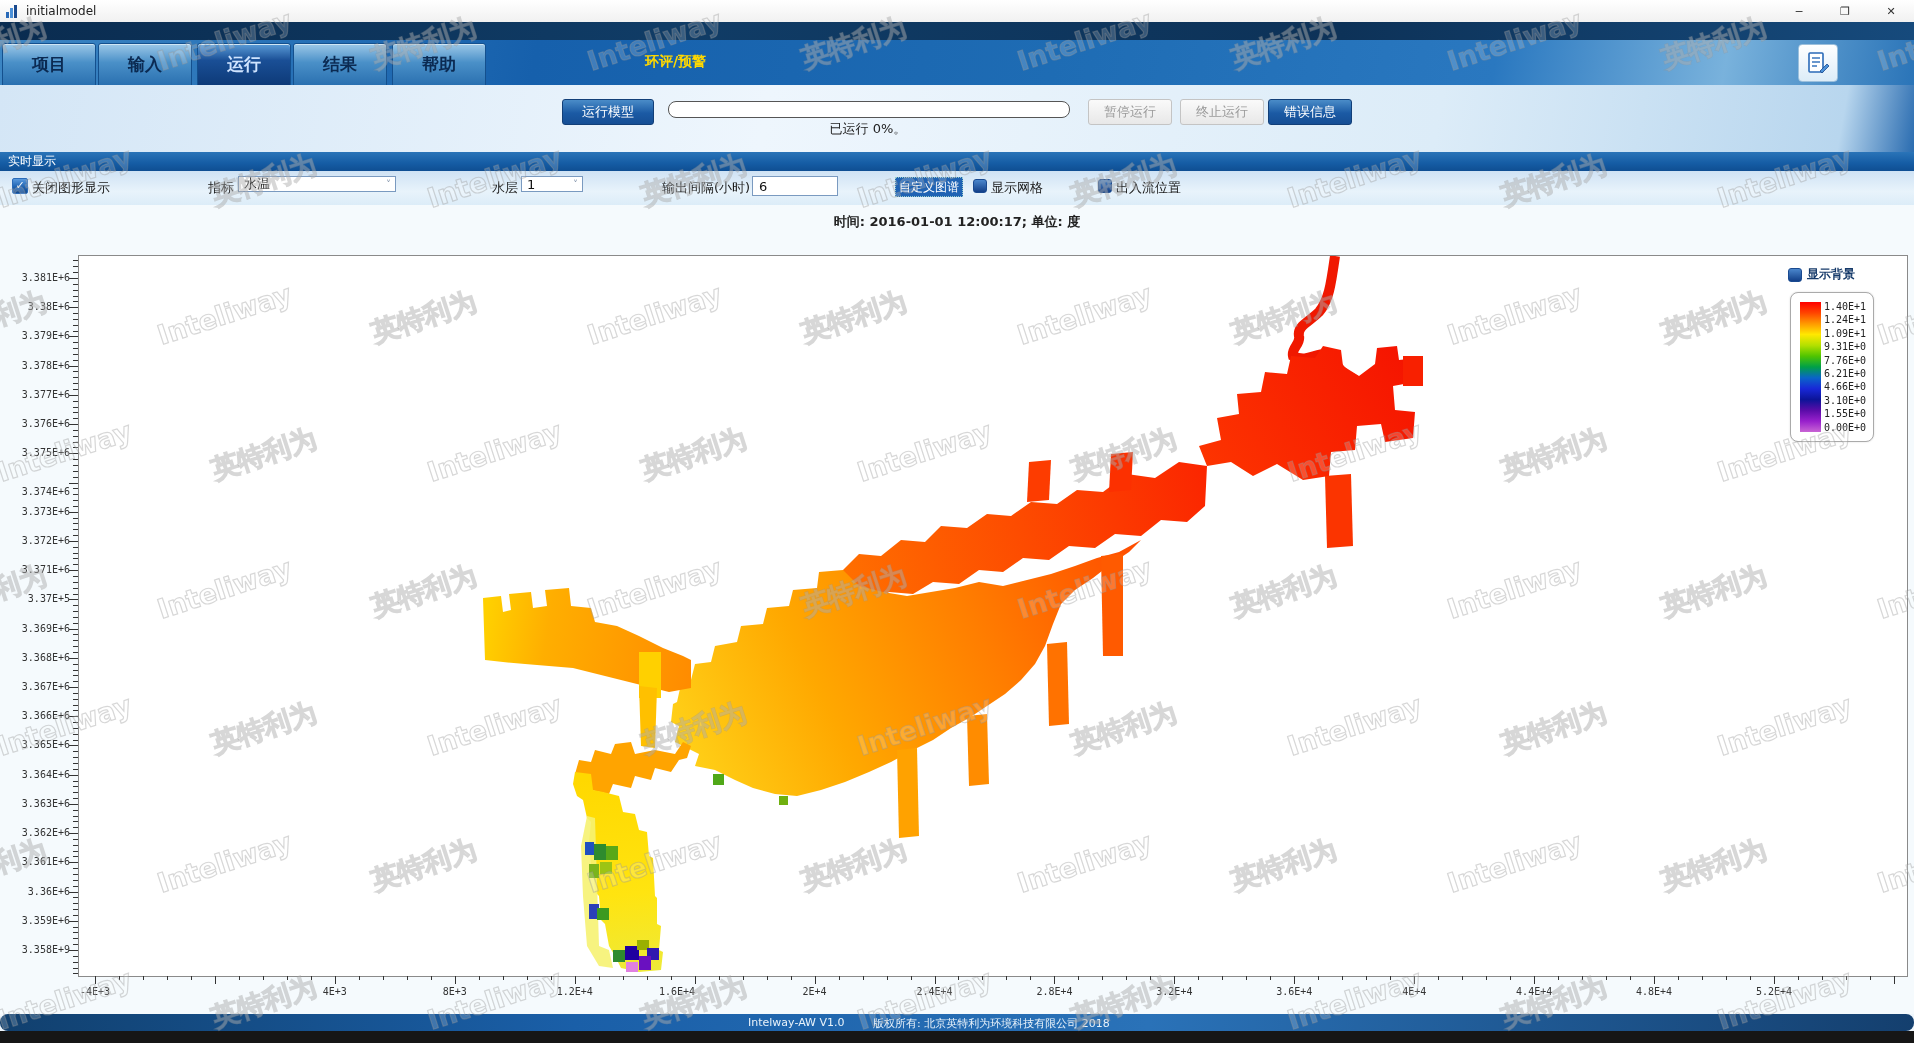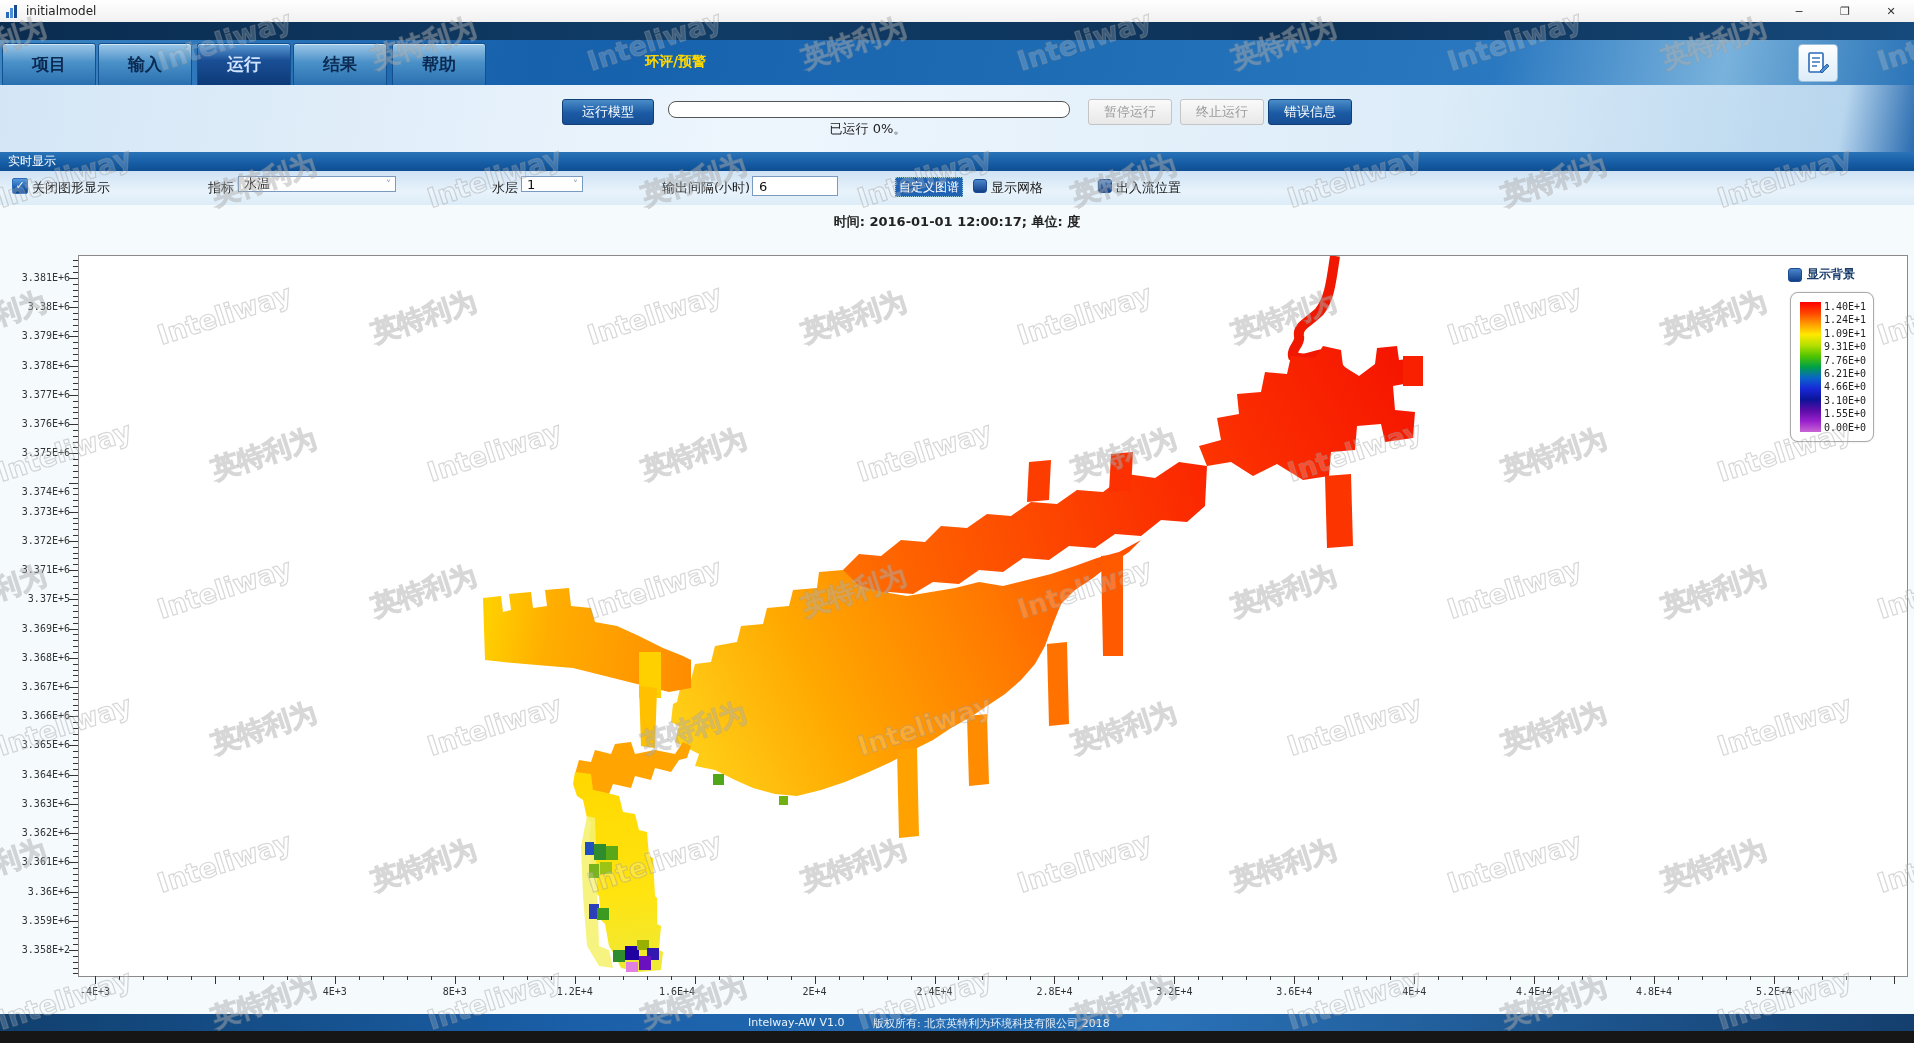--- a/index.html
+++ b/index.html
@@ -72,21 +72,21 @@
   .legend-toggle{position:absolute;left:1788px;top:266px;display:flex;align-items:center;font-size:12px;
                  font-weight:bold;color:#163a6a;}
   .legend-toggle .bluesq{position:static;margin-right:5px;}
   .legend-card{position:absolute;left:1790px;top:292px;width:82px;height:148px;background:#fff;
                border:1px solid #aaa;border-radius:8px;box-shadow:0 0 2px rgba(0,0,0,.15);}
   .cbar{position:absolute;left:9px;top:9px;width:21px;height:130px;}
   .legend-vals{position:absolute;left:33px;top:7px;width:48px;}
   .lrow{height:13.4px;font-family:"DejaVu Sans Mono","Liberation Mono",monospace;font-size:10px;color:#222;line-height:13.4px;}
   
   .footer{left:0;top:1014px;width:1914px;height:17px;
-          background:linear-gradient(90deg,#11406e,#1a5fa8 30%,#2a72b8 60%,#143f6e);}
+          background:linear-gradient(90deg,#11406e,#1a5fa8 30%,#2a72b8 60%,#143f6e);border-radius:8px;}
   .footer span{position:absolute;top:2px;font-size:11px;color:#e8f2fa;}
   .bottomstrip{left:0;top:1031px;width:1914px;height:12px;background:#161616;}
   
   .wm-layer{left:0;top:0;width:1914px;height:1043px;pointer-events:none;z-index:60;overflow:hidden;}
   .wm{position:absolute;transform:rotate(-18deg);font-size:27px;font-weight:bold;
       color:rgba(255,255,255,.18);-webkit-text-stroke:1.2px rgba(150,150,150,.38);white-space:nowrap;}
 </style>
 </head>
 <body>
 
@@ -283,21 +283,21 @@
     <div class="ylab" style="left: 8px; top: 797.906px;">3.363E+6</div>
     <div class="tick" style="left: 69px; top: 833.123px; width: 9px; height: 1px;"></div>
     <div class="ylab" style="left: 8px; top: 827.123px;">3.362E+6</div>
     <div class="tick" style="left: 69px; top: 862.34px; width: 9px; height: 1px;"></div>
     <div class="ylab" style="left: 8px; top: 856.34px;">3.361E+6</div>
     <div class="tick" style="left: 69px; top: 891.557px; width: 9px; height: 1px;"></div>
     <div class="ylab" style="left: 8px; top: 885.557px;">3.36E+6</div>
     <div class="tick" style="left: 69px; top: 920.774px; width: 9px; height: 1px;"></div>
     <div class="ylab" style="left: 8px; top: 914.774px;">3.359E+6</div>
     <div class="tick" style="left: 69px; top: 949.991px; width: 9px; height: 1px;"></div>
-    <div class="ylab" style="left: 8px; top: 943.991px;">3.358E+2</div>
+    <div class="ylab" style="left: 8px; top: 943.991px;">3.358E+9</div>
     <div class="tick" style="left: 73px; top: 260.47px; width: 5px; height: 1px;"></div>
     <div class="tick" style="left: 73px; top: 266.313px; width: 5px; height: 1px;"></div>
     <div class="tick" style="left: 73px; top: 272.157px; width: 5px; height: 1px;"></div>
     <div class="tick" style="left: 73px; top: 283.843px; width: 5px; height: 1px;"></div>
     <div class="tick" style="left: 73px; top: 289.687px; width: 5px; height: 1px;"></div>
     <div class="tick" style="left: 73px; top: 295.53px; width: 5px; height: 1px;"></div>
     <div class="tick" style="left: 73px; top: 301.374px; width: 5px; height: 1px;"></div>
     <div class="tick" style="left: 73px; top: 313.06px; width: 5px; height: 1px;"></div>
     <div class="tick" style="left: 73px; top: 318.904px; width: 5px; height: 1px;"></div>
     <div class="tick" style="left: 73px; top: 324.747px; width: 5px; height: 1px;"></div>

